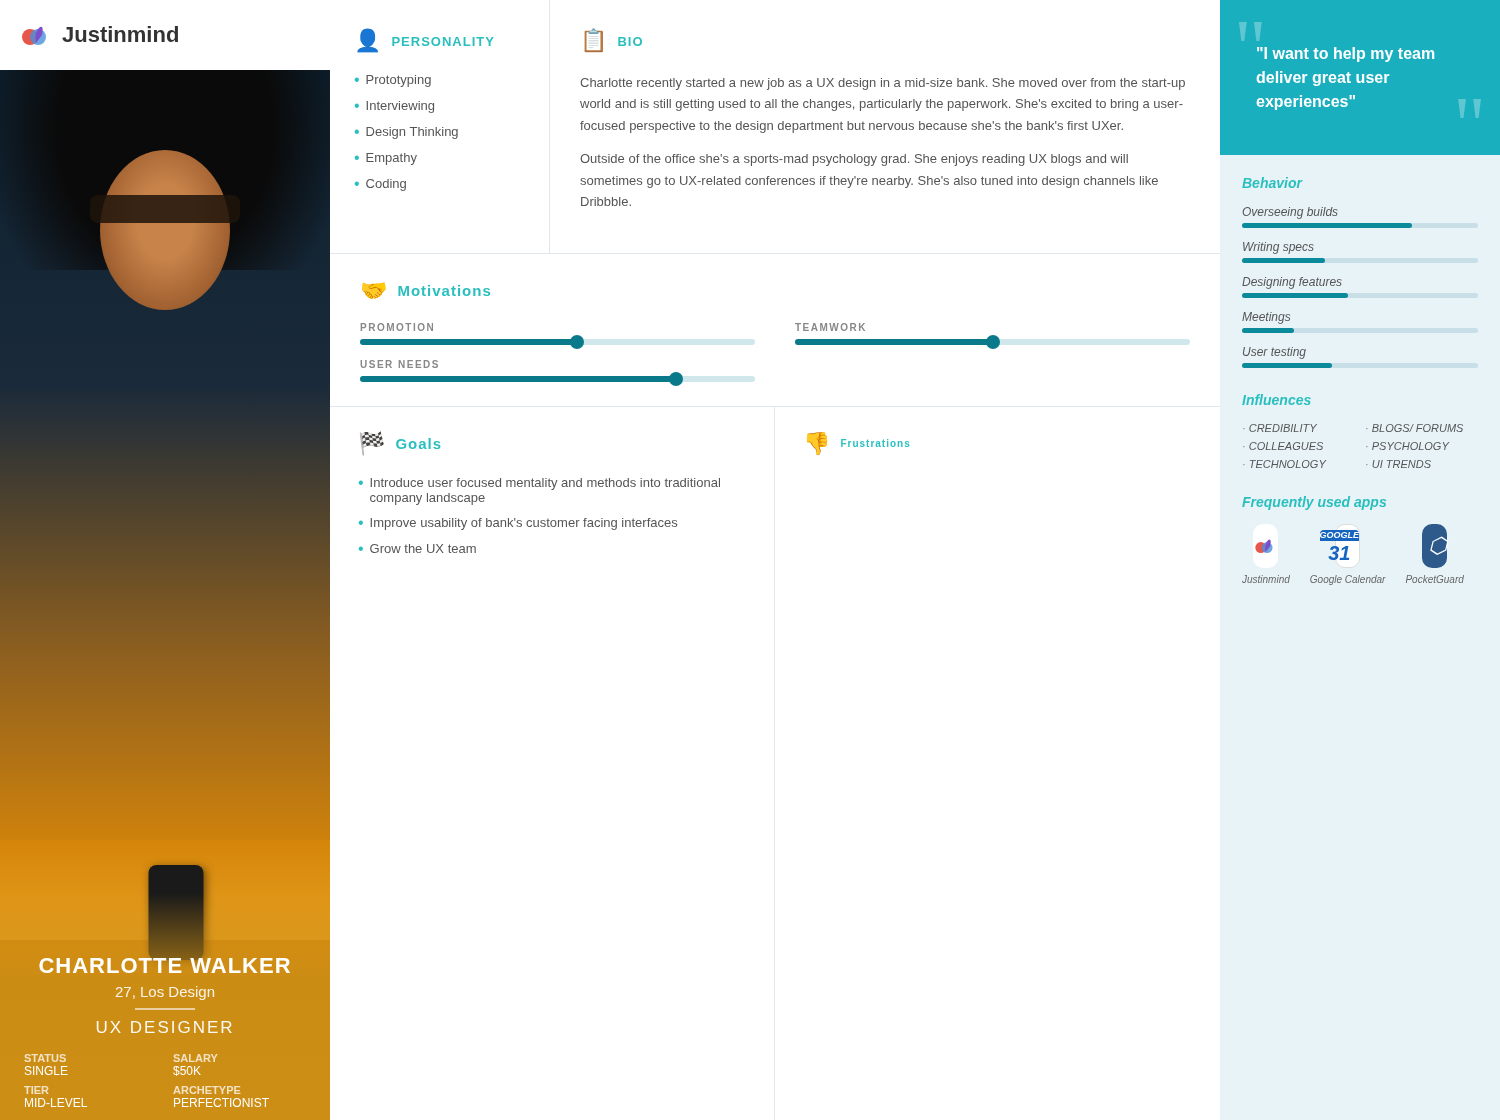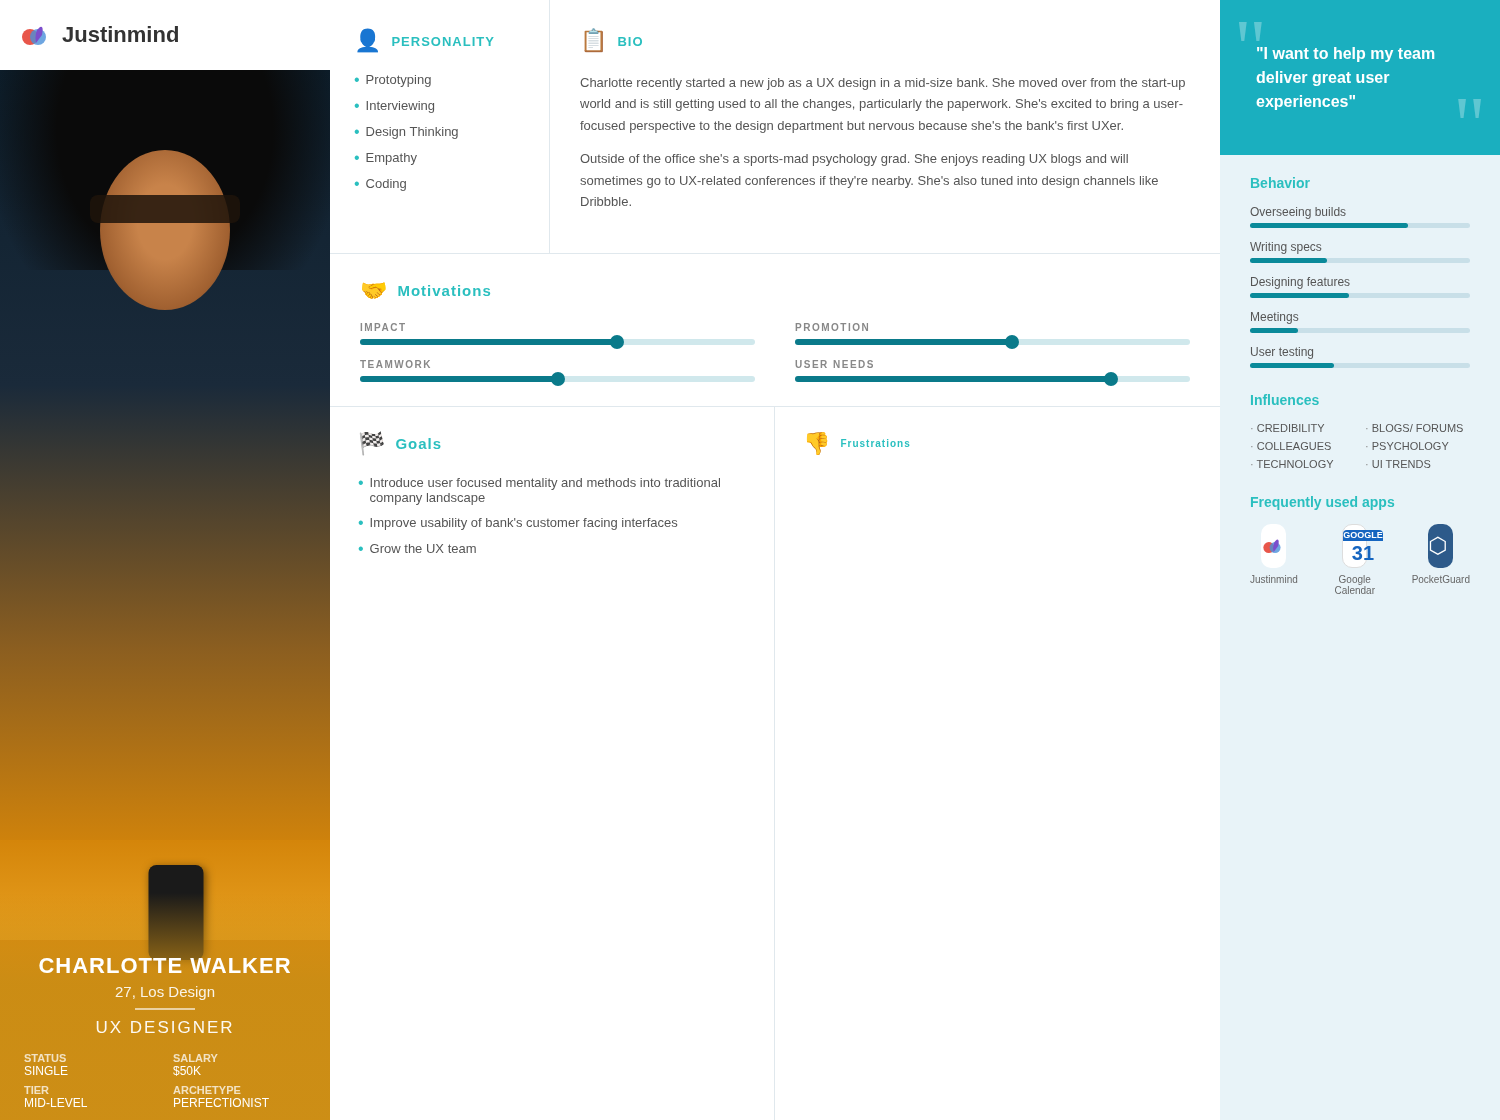--- a/index.html
+++ b/index.html
@@ -135,38 +135,38 @@
       position: absolute; top: 8px; left: 14px;
       font-family: Georgia, serif; line-height: 1;
     }
     .quote-mark-close {
       font-size: 80px; color: rgba(255,255,255,0.3);
       position: absolute; bottom: -10px; right: 14px;
       font-family: Georgia, serif; line-height: 1;
     }
     .quote-text { font-size: 16px; color: white; font-weight: 600; line-height: 1.5; z-index: 1; padding: 0 8px; }
 
-    .right-content { padding: 20px 30px; flex: 1; }
+    .right-content { padding: 20px 22px; flex: 1; font-style: italic; }
 
     .behavior-section { margin-bottom: 24px; }
     .right-section-title { font-size: 14px; font-weight: 700; color: #2abfbf; margin-bottom: 14px; }
     .behavior-item { margin-bottom: 12px; }
     .behavior-label { font-size: 12px; color: #555; margin-bottom: 4px; }
     .behavior-bar { height: 5px; background: #c8dfe8; border-radius: 3px; }
     .behavior-fill { height: 100%; background: #0a8a9a; border-radius: 3px; }
 
     .influences-section { margin-bottom: 24px; }
     .influences-grid { display: grid; grid-template-columns: 1fr 1fr; gap: 6px 10px; }
     .influence-item { font-size: 11px; color: #555; }
     .influence-item::before { content: '· '; color: #888; }
 
     .apps-section { }
     .apps-grid { display: flex; gap: 20px; margin-top: 12px; justify-content: flex-start; }
     .app-item { display: flex; flex-direction: column; align-items: center; gap: 6px; }
-    .app-icon { width: 25px; height: 44px; border-radius: 10px; display: flex; align-items: center; justify-content: flex-start; font-size: 20px; }
+    .app-icon { width: 25px; height: 44px; border-radius: 10px; display: flex; align-items: center; justify-content: flex-end; font-size: 20px; }
     .app-icon-justinmind { background: white; }
     .app-icon-gcal { background: #1565c0; color: white; font-weight: 700; font-size: 18px; }
     .app-icon-pocketguard { background: #2d5a8a; color: white; font-size: 18px; }
     .app-label { font-size: 10px; color: #666; text-align: center; }
   </style>
 </head>
 <body>
 
 <div class="container">
 
@@ -247,28 +247,20 @@
         <p class="bio-text">Outside of the office she's a sports-mad psychology grad. She enjoys reading UX blogs and will sometimes go to UX-related conferences if they're nearby. She's also tuned into design channels like Dribbble.</p>
       </div>
     </div>
 
     <div class="motivations-section">
       <div class="section-header">
         <span class="section-icon">🤝</span>
         <span class="section-title" style="color:#2abfbf;font-size:15px;font-weight:700;text-transform:none;">Motivations</span>
       </div>
       <div class="motivation-grid" id="motivation-grid">
-          <div class="motivation-item">
-    <div class="motivation-label">IMPACT</div>
-    <div class="motivation-bar">
-      <div class="motivation-fill" style="width:65%">
-        <div class="motivation-dot"></div>
-      </div>
-    </div>
-  </div>
           <div class="motivation-item">
     <div class="motivation-label">PROMOTION</div>
     <div class="motivation-bar">
       <div class="motivation-fill" style="width:55%">
         <div class="motivation-dot"></div>
       </div>
     </div>
   </div>
           <div class="motivation-item">
     <div class="motivation-label">TEAMWORK</div>

